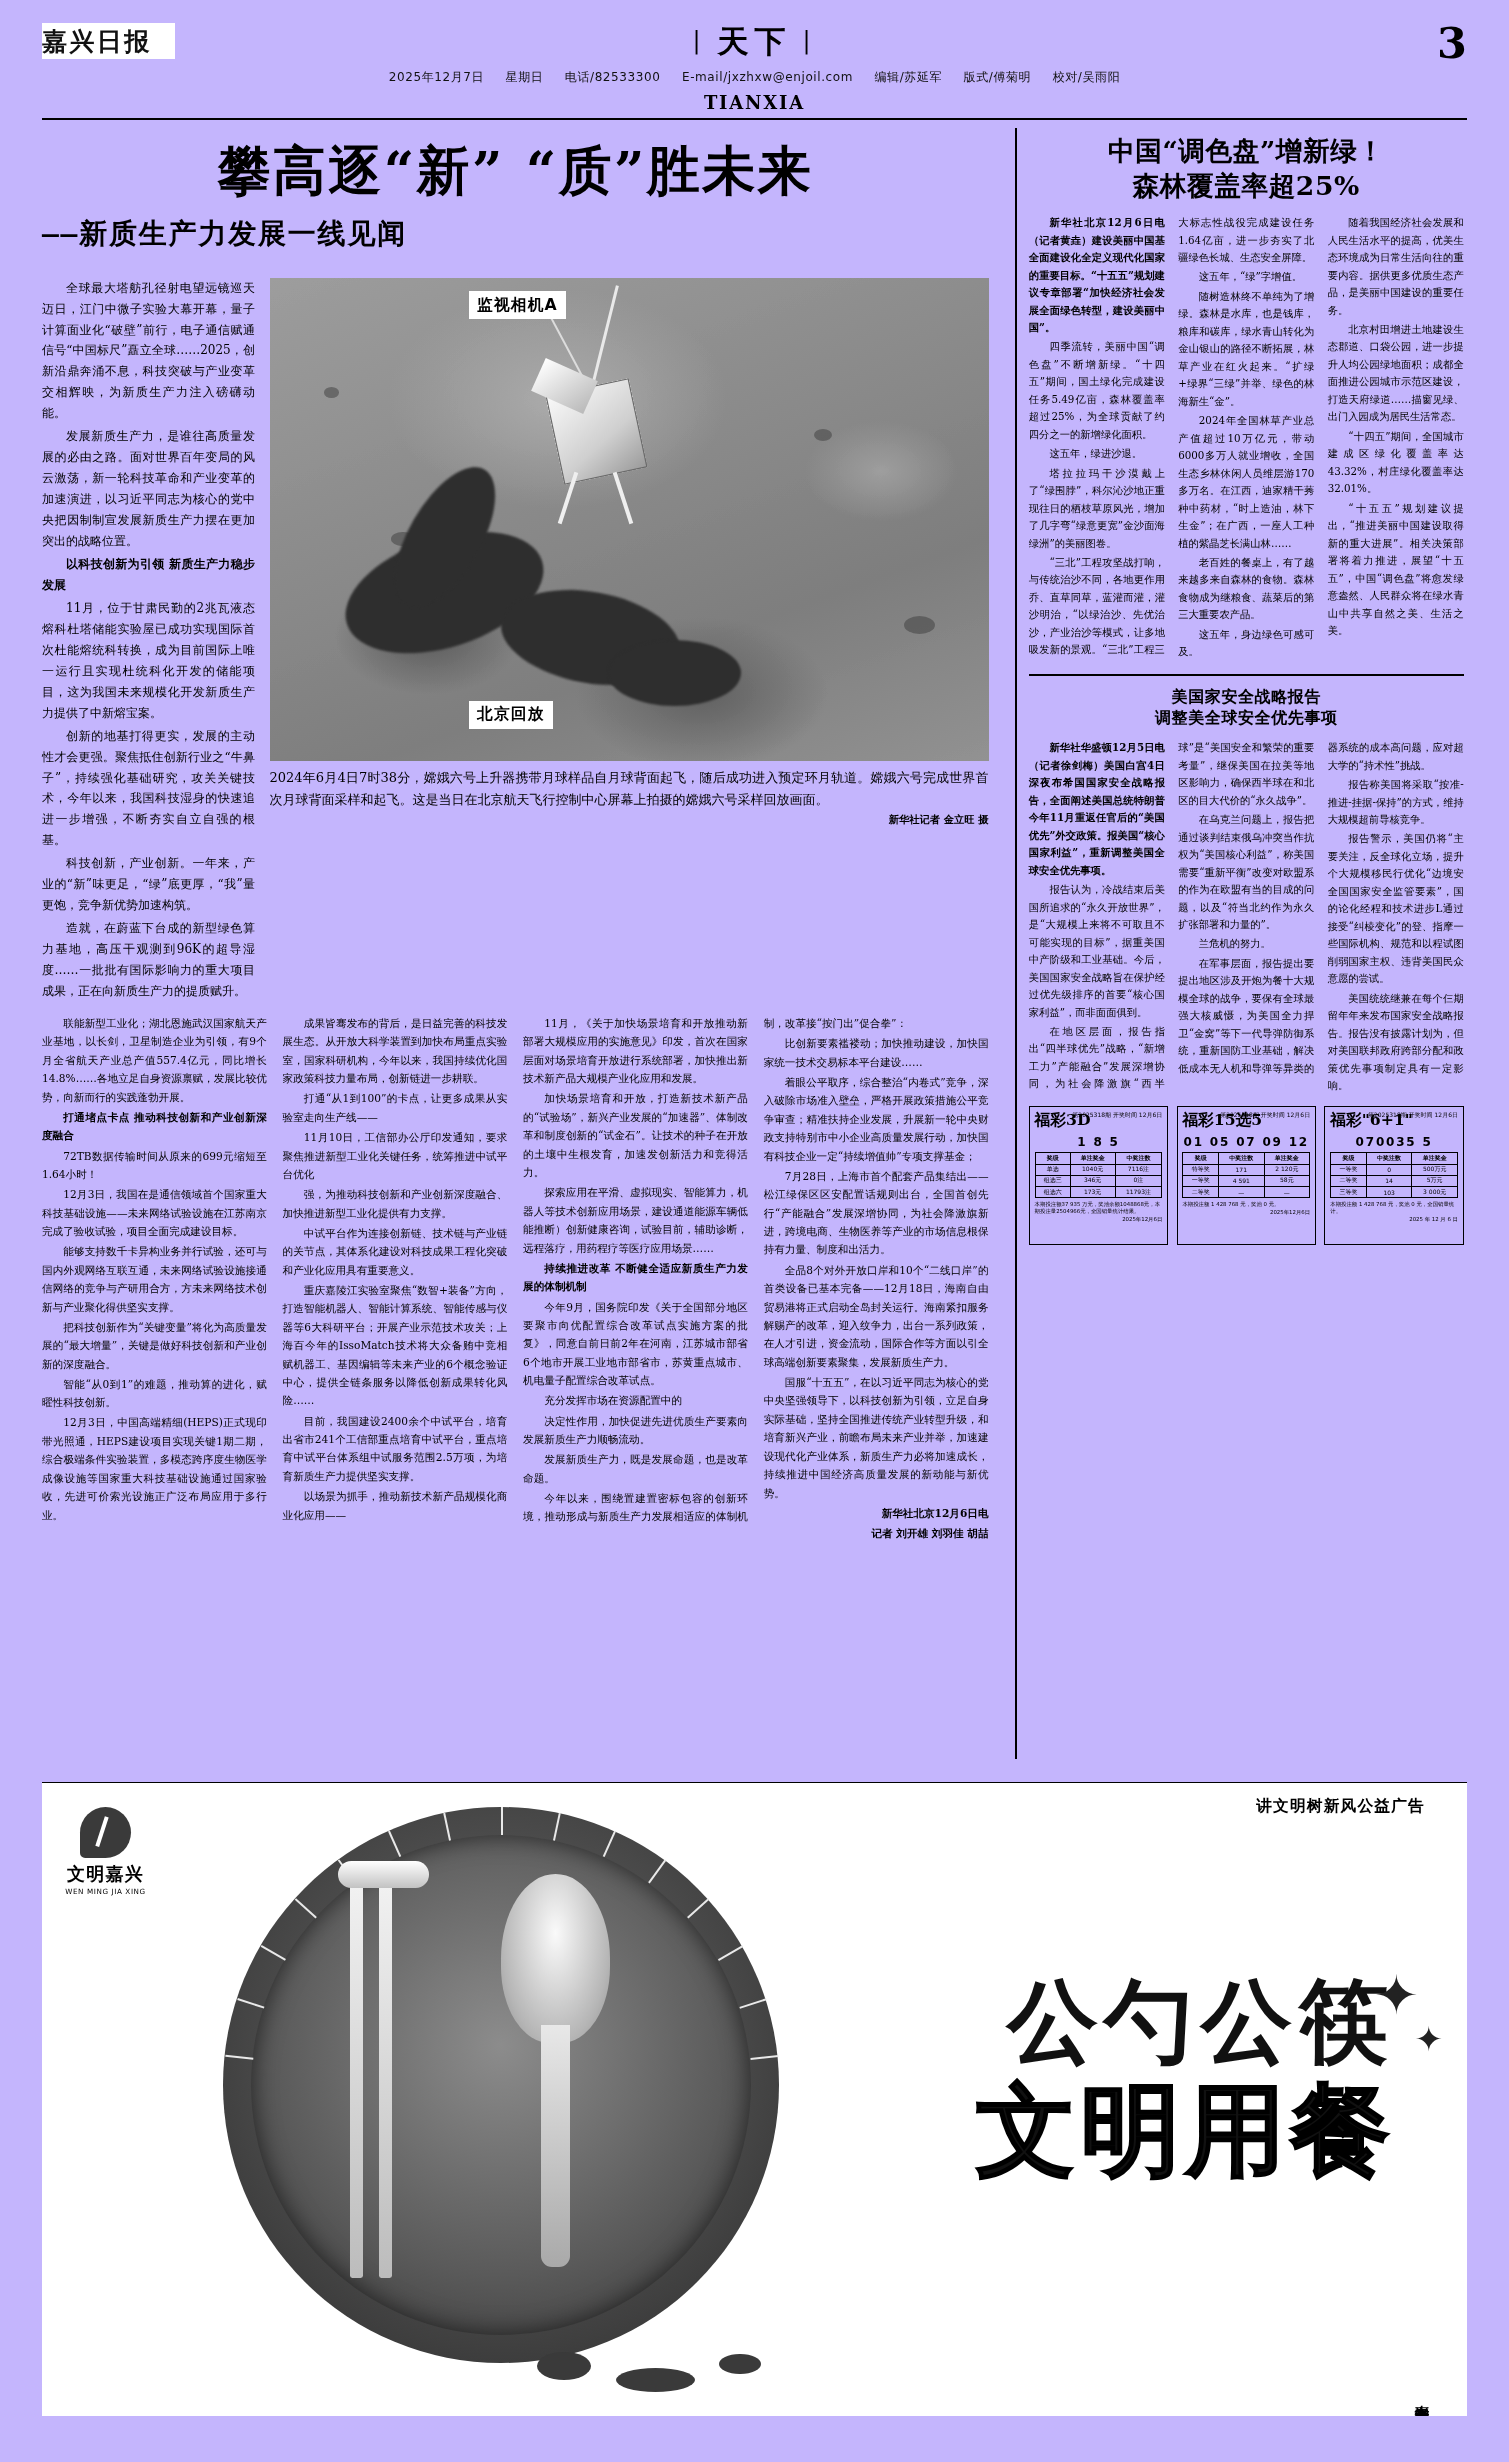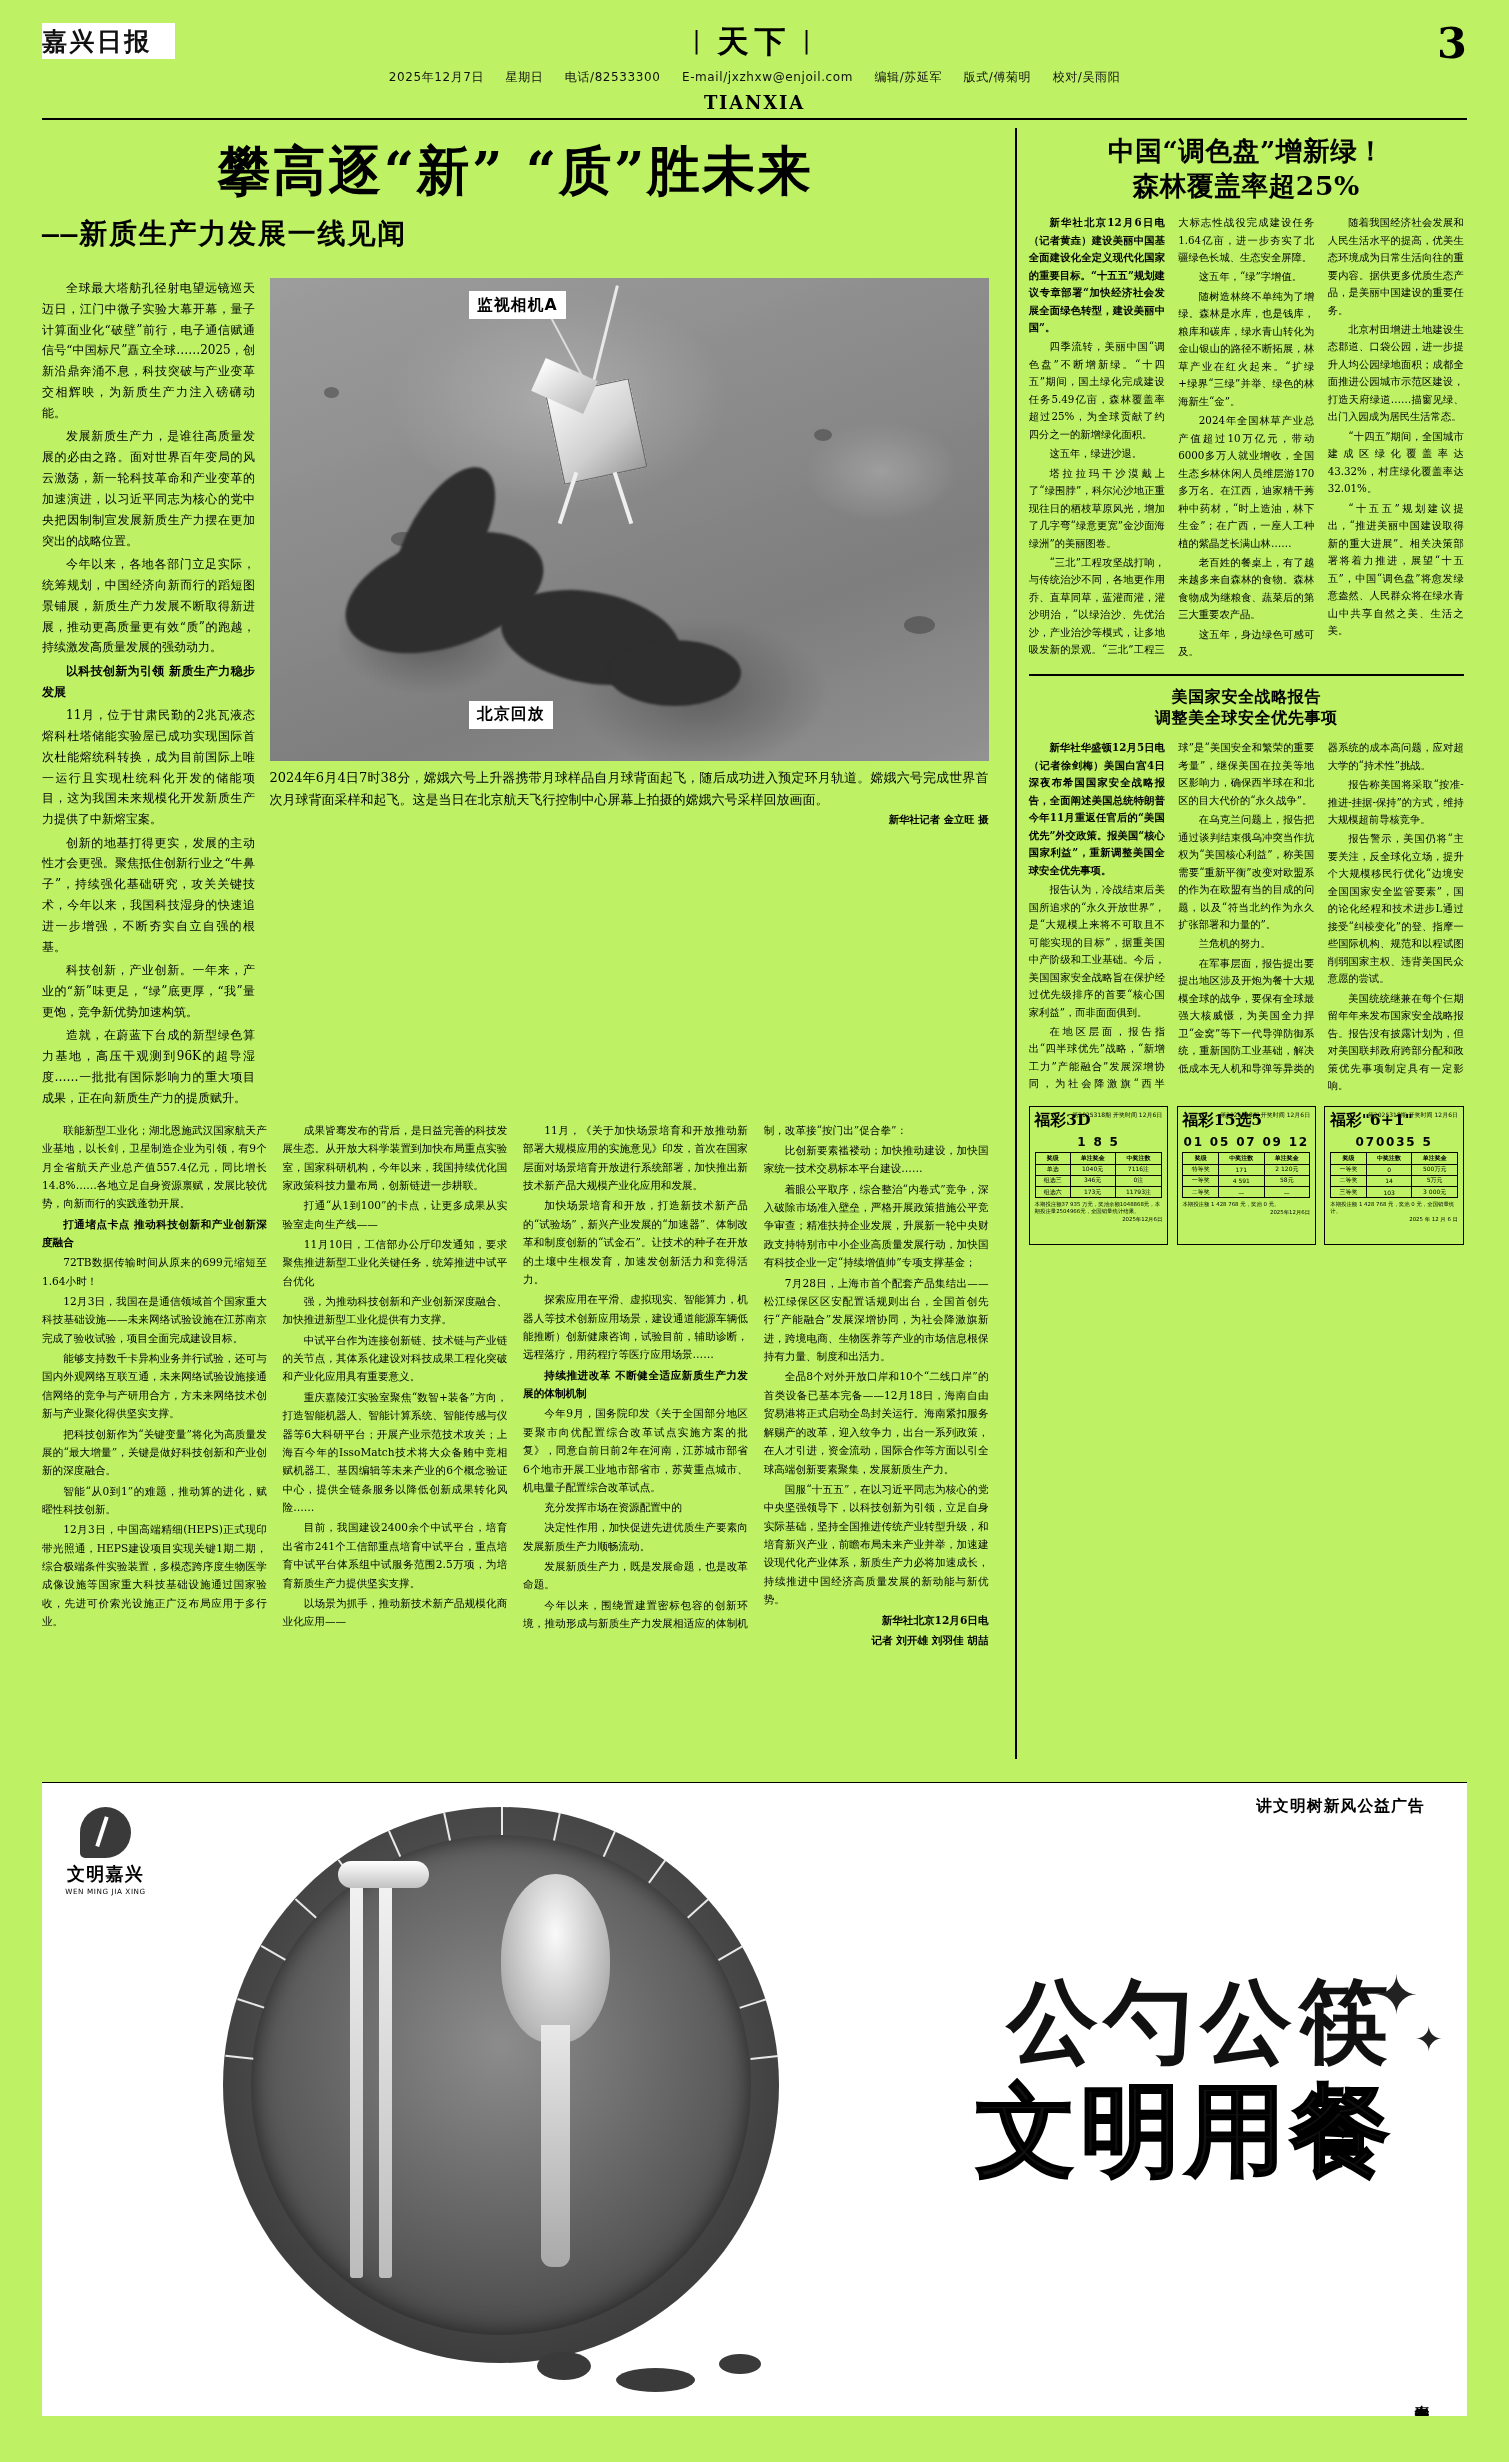--- a/index.html
+++ b/index.html
@@ -7,21 +7,21 @@
   body {
     width: 1509px;
     background: #ffffff;
     font-family: "DejaVu Sans", "Liberation Sans", sans-serif;
     color: #000;
   }
   .page {
     width: 1509px;
     height: 2462px;
     position: relative;
-    background: #bef264;
+    background: #c4b5fd;
     padding: 0;
     overflow: hidden;
   }
 
   
   .masthead {
     position: relative;
     height: 121px;
     padding: 18px 42px 0 42px;
   }
@@ -383,21 +383,20 @@
   <div class="content">
 
     <div class="col-left">
       <div class="headline">攀高逐“新” “质”胜未来</div>
       <div class="subheadline">——新质生产力发展一线见闻</div>
 
       <div class="lead-area">
         <div class="lead-text">
           <p>全球最大塔舫孔径射电望远镜巡天迈日，江门中微子实验大幕开幕，量子计算面业化“破壁”前行，电子通信赋通信号“中国标尺”矗立全球……2025，创新沿鼎奔涌不息，科技突破与产业变革交相辉映，为新质生产力注入磅礴动能。</p>
           <p>发展新质生产力，是谁往高质量发展的必由之路。面对世界百年变局的风云激荡，新一轮科技革命和产业变革的加速演进，以习近平同志为核心的党中央把因制制宣发展新质生产力摆在更加突出的战略位置。</p>
-          <p>今年以来，各地各部门立足实际，统筹规划，中国经济向新而行的蹈短图景铺展，新质生产力发展不断取得新进展，推动更高质量更有效“质”的跑越，持续激发高质量发展的强劲动力。</p>
           <p style="font-weight:bold">以科技创新为引领 新质生产力稳步发展</p>
           <p>11月，位于甘肃民勤的2兆瓦液态熔科杜塔储能实验屋已成功实现国际首次杜能熔统科转换，成为目前国际上唯一运行且实现杜统科化开发的储能项目，这为我国未来规模化开发新质生产力提供了中新熔宝案。</p>
           <p>创新的地基打得更实，发展的主动性才会更强。聚焦抵住创新行业之“牛鼻子”，持续强化基础研究，攻关关键技术，今年以来，我国科技湿身的快速追进一步增强，不断夯实自立自强的根基。</p>
           <p>科技创新，产业创新。一年来，产业的“新”味更足，“绿”底更厚，“我”量更饱，竞争新优势加速构筑。</p>
           <p>造就，在蔚蓝下台成的新型绿色算力基地，高压干观测到96K的超导湿度……一批批有国际影响力的重大项目成果，正在向新质生产力的提质赋升。</p>
         </div>
 
         <div class="photo-wrap">
           <div class="photo">
             <div class="moon-bg"></div>

